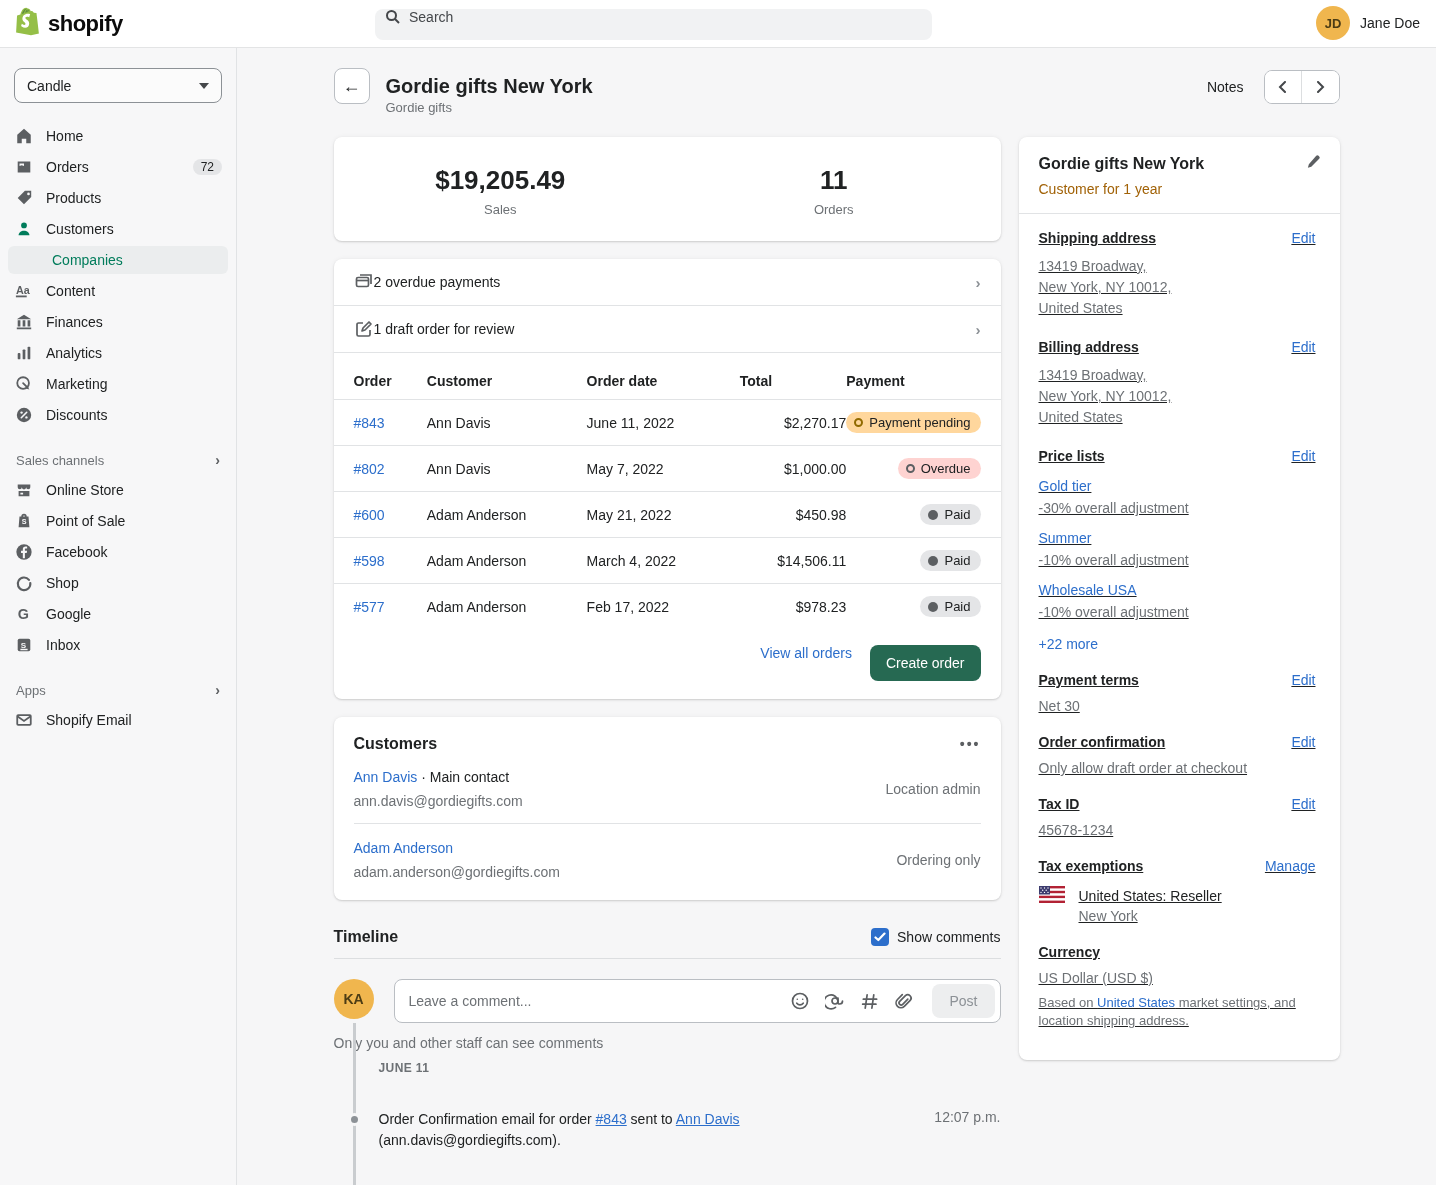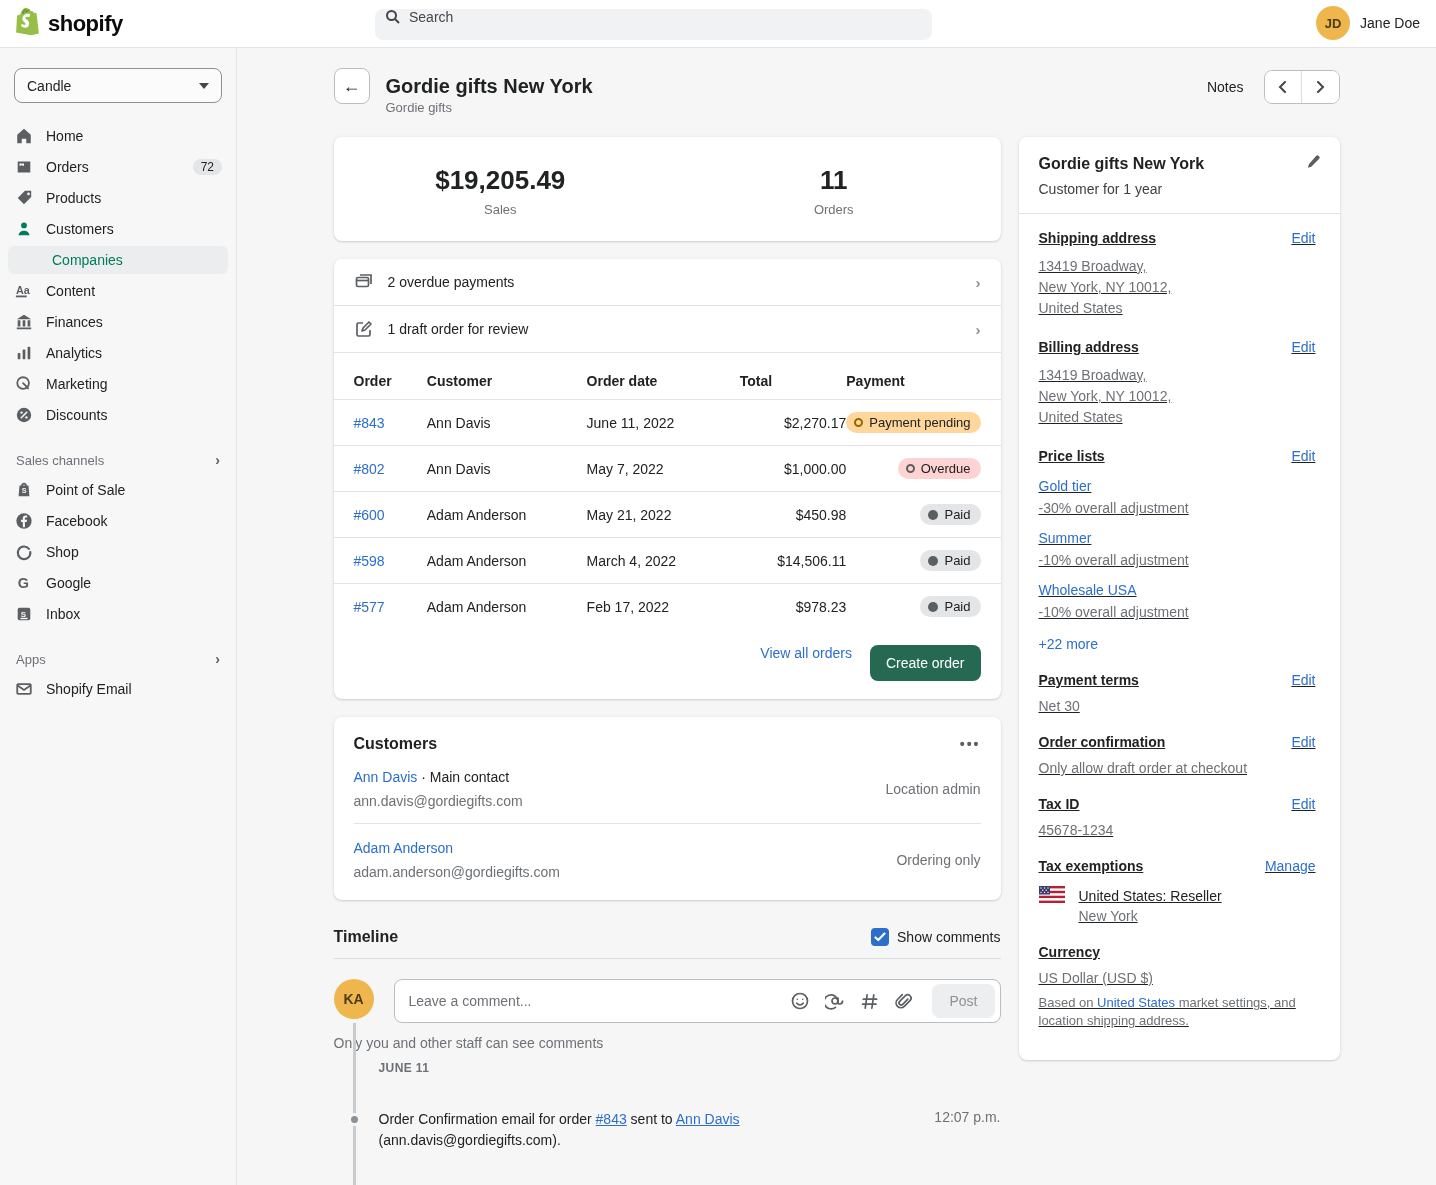--- a/index.html
+++ b/index.html
@@ -98,21 +98,21 @@
   }
 
   
   .stats { display:flex; padding:28px 0 24px 0; margin-bottom:18px; }
   .stat { flex:1; text-align:center; }
   .stat-value { font-size:26px; font-weight:600; }
   .stat-label { font-size:13px; color:#6d7175; margin-top:6px; }
 
   
   .alert-row {
-    display:flex; align-items:center; gap:14px; padding:13px 20px;
+    display:flex; align-items:center; padding:13px 20px;
     border-bottom:1px solid #e1e3e5; cursor:pointer;
   }
   .alert-row .aicon { color:#5c5f62; display:flex; }
   .alert-row .alabel { font-size:14px; }
   .alert-row .achev { margin-left:auto; color:#8c9196; font-size:15px; font-weight:700; }
 
   table.orders { width:100%; border-collapse:collapse; margin-top:8px; }
   table.orders th {
     text-align:left; font-size:14px; font-weight:600; color:#202223;
     padding:12px 0 10px 0; border-bottom:1px solid #e1e3e5;
@@ -195,21 +195,21 @@
     background:#8c9196; border:3px solid #f6f6f7; z-index:1;
   }
   .tl-event-text { margin-left:45px; width:540px; line-height:21px; }
   .tl-event-text a { color:#2c6ecb; text-decoration:underline; cursor:pointer; }
   .tl-time { margin-left:auto; color:#6d7175; }
 
   
   .detail-card { padding:0; }
   .detail-head { padding:18px 20px 16px 20px; border-bottom:1px solid #e1e3e5; position:relative; }
   .detail-title { font-size:16px; font-weight:600; }
-  .detail-sub { color:#404040; margin-top:8px; }
+  .detail-sub { color:#a16207; margin-top:8px; }
   .pencil-btn { position:absolute; right:18px; top:16px; cursor:pointer; color:#5c5f62; }
   .dsection { padding:16px 24px 4px 20px;text-decoration:underline; }
   .drow-head { display:flex; justify-content:space-between; align-items:center; }
   .dtitle { font-size:14px; font-weight:600; }
   .dbody { color:#6d7175; margin-top:10px; line-height:21px; }
   .dvalue { color:#6d7175; margin-top:10px; }
   .plist-name { display:block; color:#2c6ecb; margin-top:14px; cursor:pointer; }
   .plist-desc { color:#6d7175; margin-top:6px; font-size:14px; }
   .more-link { display:inline-block; margin-top:16px; }
   .tax-row { display:flex; gap:14px; margin-top:12px; }
@@ -338,20 +338,28 @@
             <circle cx="7.3" cy="7.3" r="1.3" fill="#f7f7f8"></circle>
             <circle cx="12.7" cy="12.7" r="1.3" fill="#f7f7f8"></circle>
           </svg>
       </span>
       <span>Discounts</span>
     </div>
 
     <div class="nav-section">
       <span>Sales channels</span>
       <span class="chev-r">›</span>
+    </div>
+    <div class="nav-item">
+      <span class="nicon">
+        <svg width="18" height="18" viewBox="0 0 20 20" fill="#5c5f62">
+            <path d="M3 4h14v3a2.3 2.3 0 0 1-2.3 2.3A2.3 2.3 0 0 1 12.4 7a2.4 2.4 0 0 1-4.8 0A2.3 2.3 0 0 1 5.3 9.3 2.3 2.3 0 0 1 3 7V4zm1 7h12v6H4v-6zm2 2v2h3v-2H6z"></path>
+          </svg>
+      </span>
+      <span>Online Store</span>
     </div>
     <div class="nav-item">
       <span class="nicon">
         <svg width="18" height="18" viewBox="0 0 20 20" fill="#5c5f62">
             <path d="M7 5a3 3 0 0 1 6 0h2l1 12H4L5 5h2zm2 0h2a1 1 0 0 0-2 0z"></path>
             <text x="7.4" y="13.5" font-size="8" font-weight="bold" fill="#f7f7f8">S</text>
           </svg>
       </span>
       <span>Point of Sale</span>
     </div>

